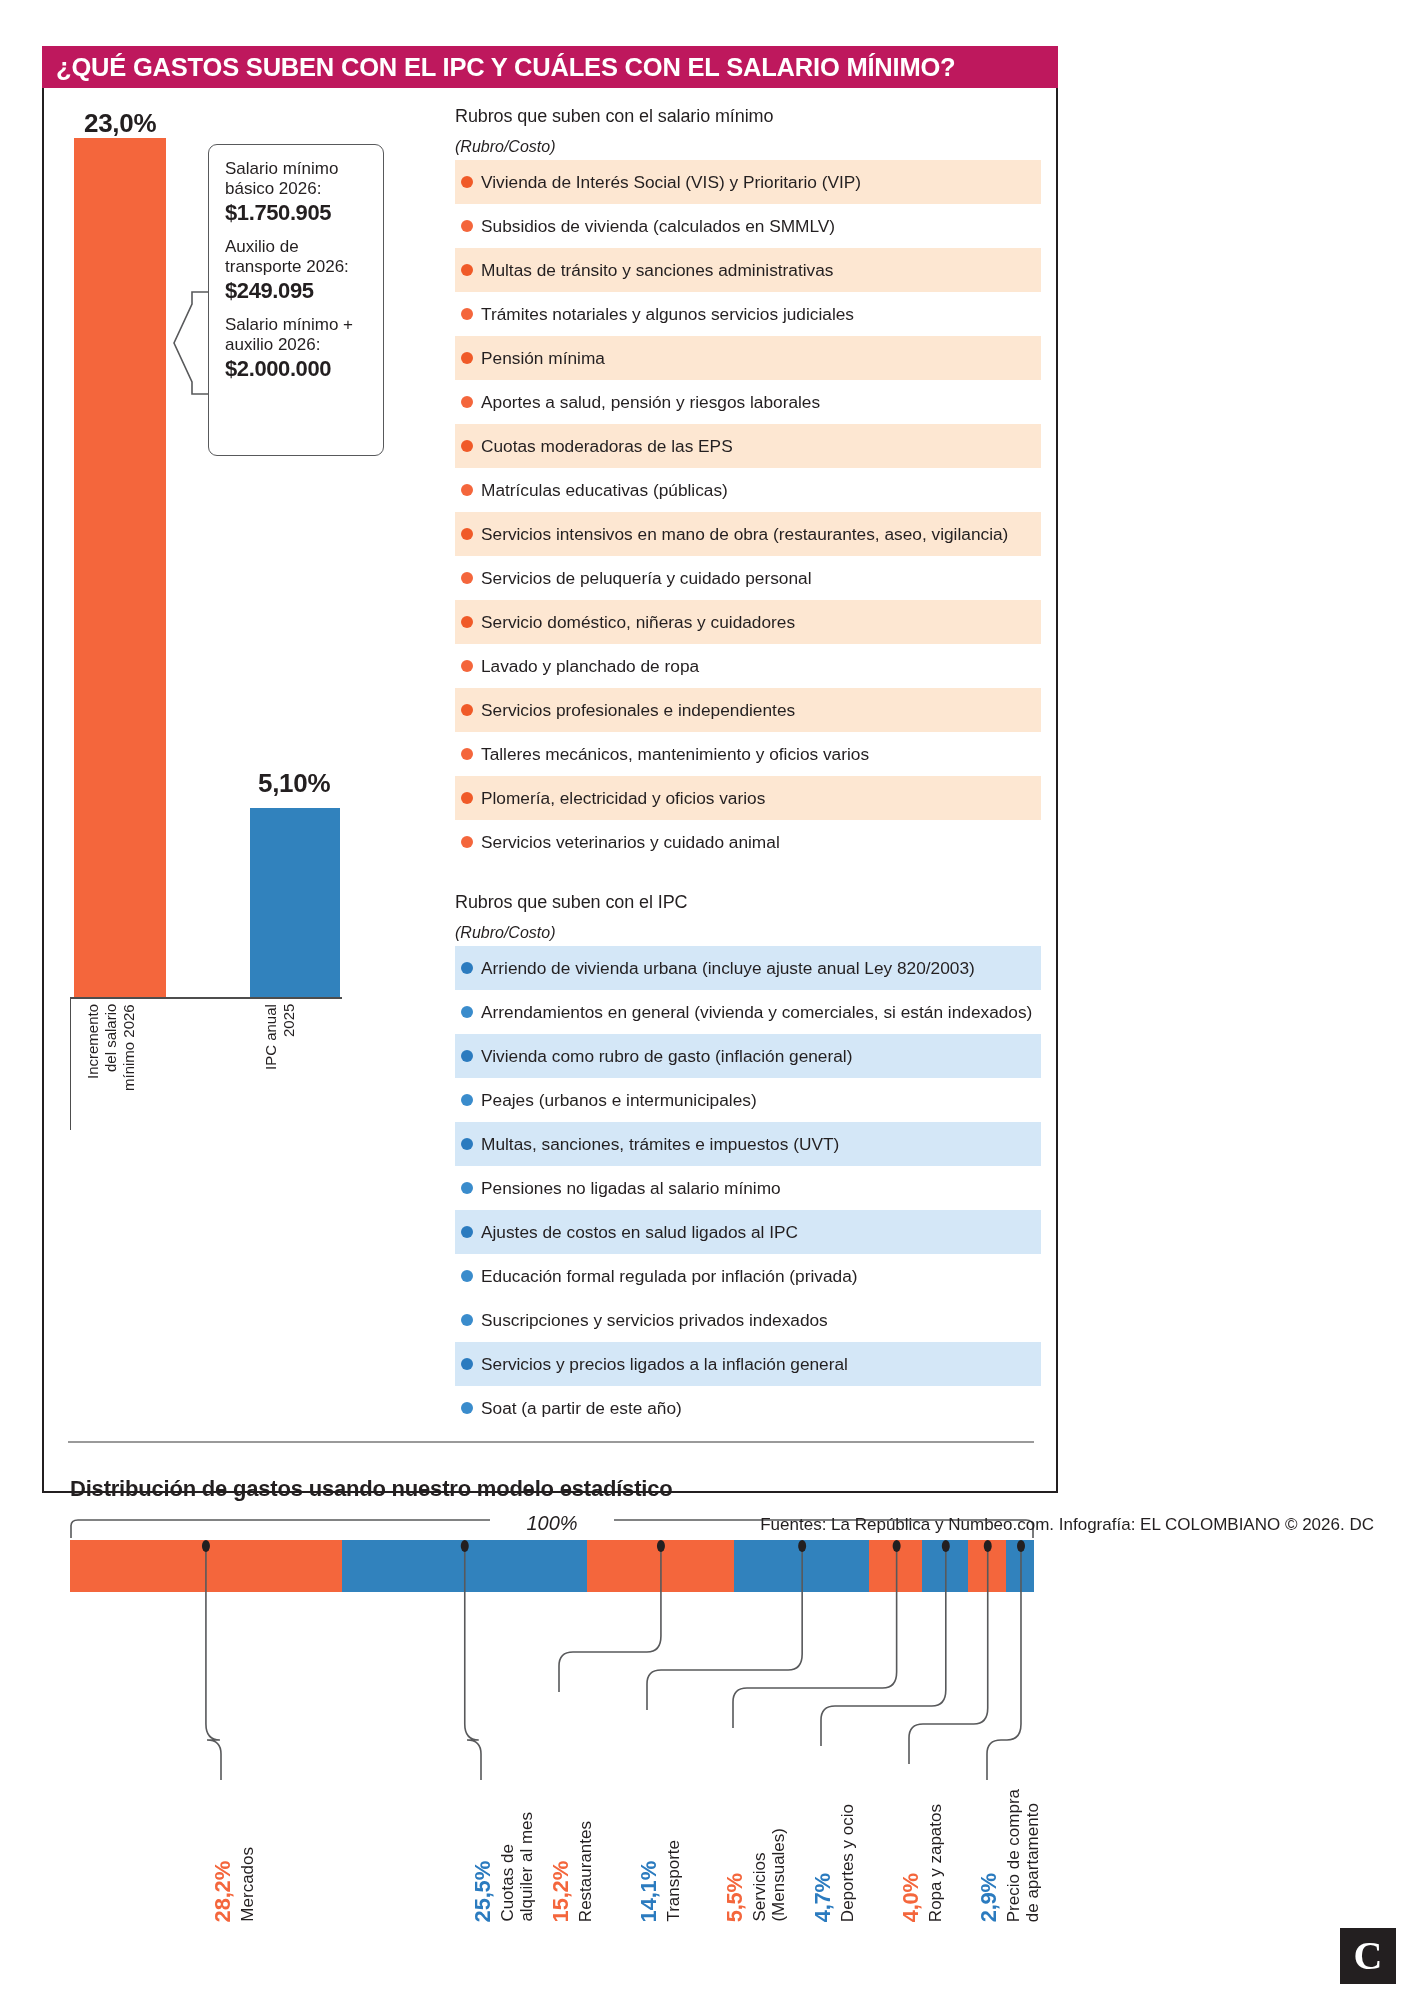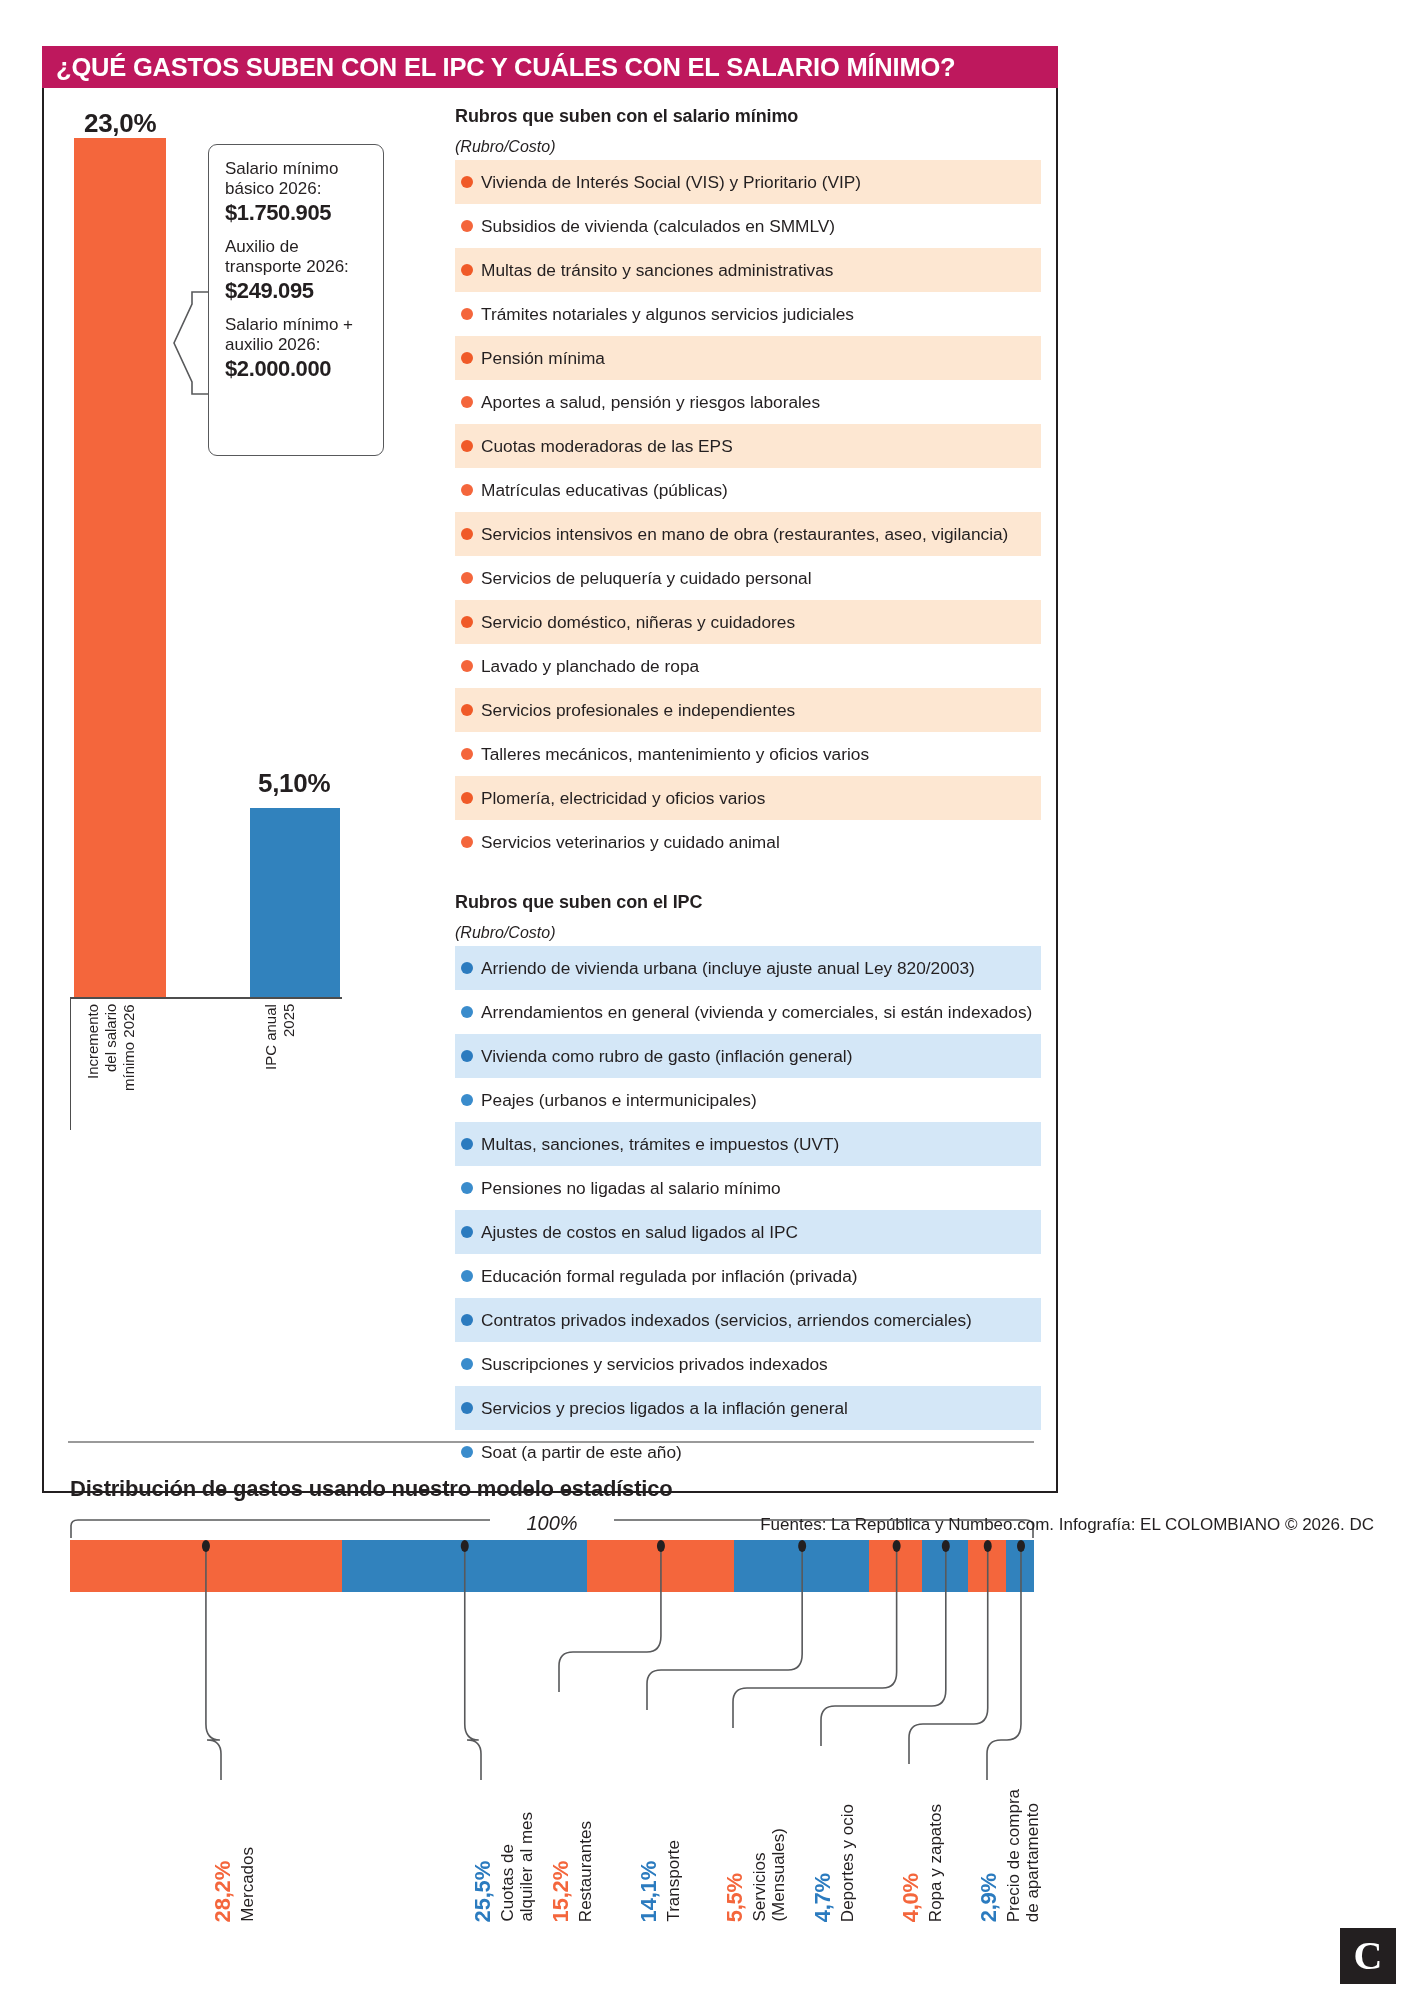--- a/index.html
+++ b/index.html
@@ -110,21 +110,21 @@
     pointer-events: none;
   }
 
   
   .lists {
     position: absolute;
     left: 455px; top: 106px;
     width: 586px;
   }
   .list-head {
-    font-size: 18px; font-weight: bold;
+    font-size: 18px; font-weight: normal;
     color: #231f20;
     letter-spacing: -0.1px;
   }
   .list-sub {
     font-size: 16px; font-style: italic;
     color: #231f20;
     margin-top: 11px; margin-bottom: 4px;
   }
   ul.rubros { list-style: none; }
   ul.rubros li {
@@ -400,24 +400,20 @@
           <span>Pensiones no ligadas al salario mínimo</span>
         </li>
         <li class="alt">
           <span class="dot"></span>
           <span>Ajustes de costos en salud ligados al IPC</span>
         </li>
         <li>
           <span class="dot"></span>
           <span>Educación formal regulada por inflación (privada)</span>
         </li>
-        <li class="alt">
-          <span class="dot"></span>
-          <span>Contratos privados indexados (servicios, arriendos comerciales)</span>
-        </li>
         <li>
           <span class="dot"></span>
           <span>Suscripciones y servicios privados indexados</span>
         </li>
         <li class="alt">
           <span class="dot"></span>
           <span>Servicios y precios ligados a la inflación general</span>
         </li>
         <li>
           <span class="dot"></span>

